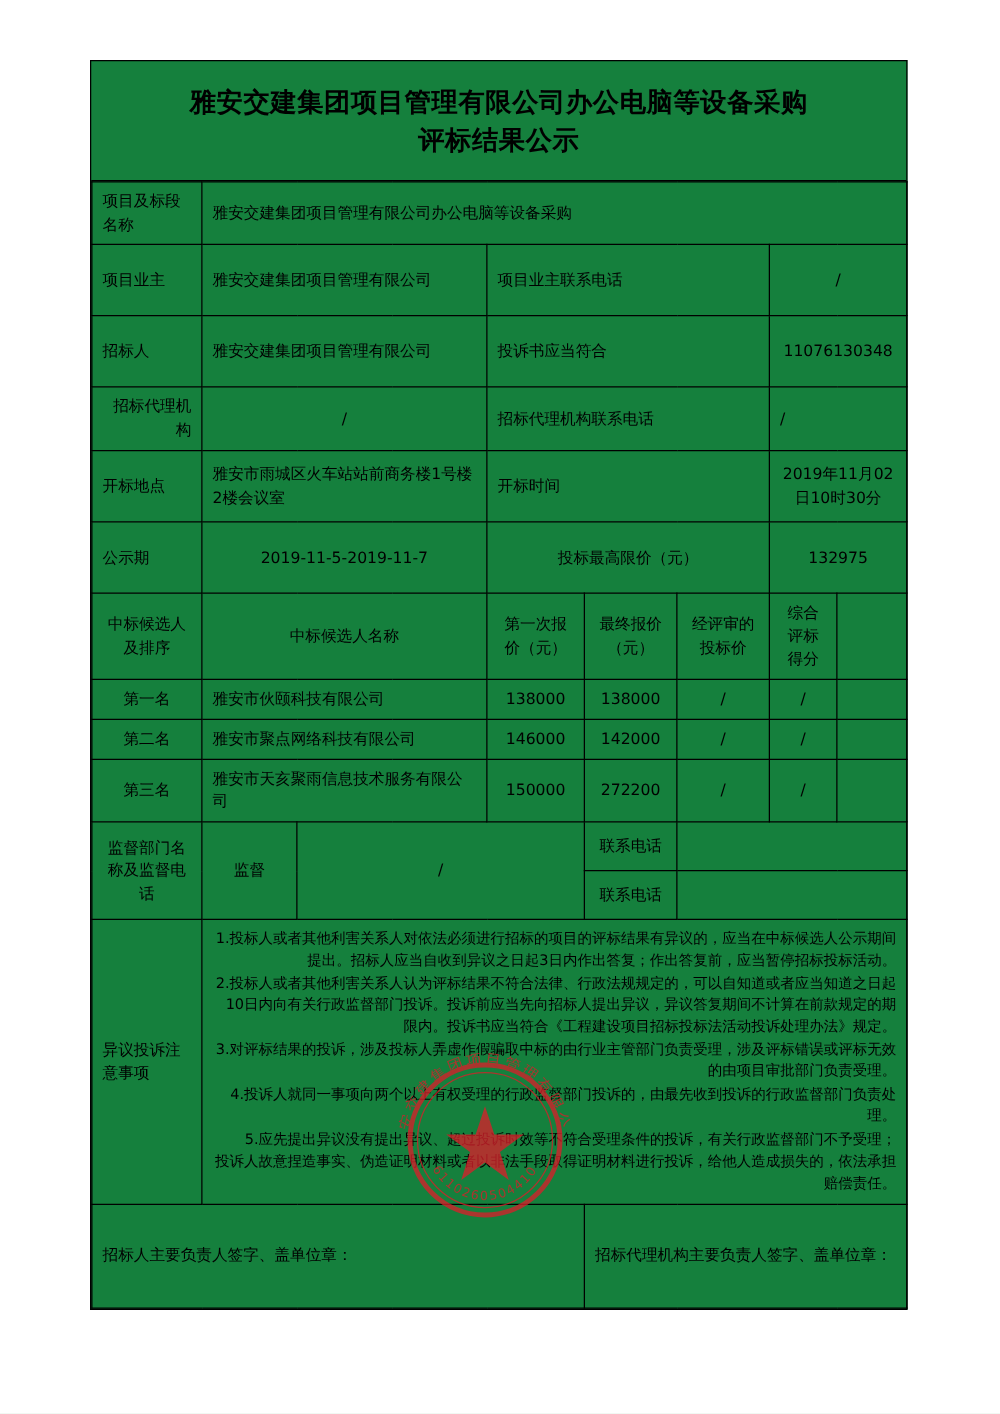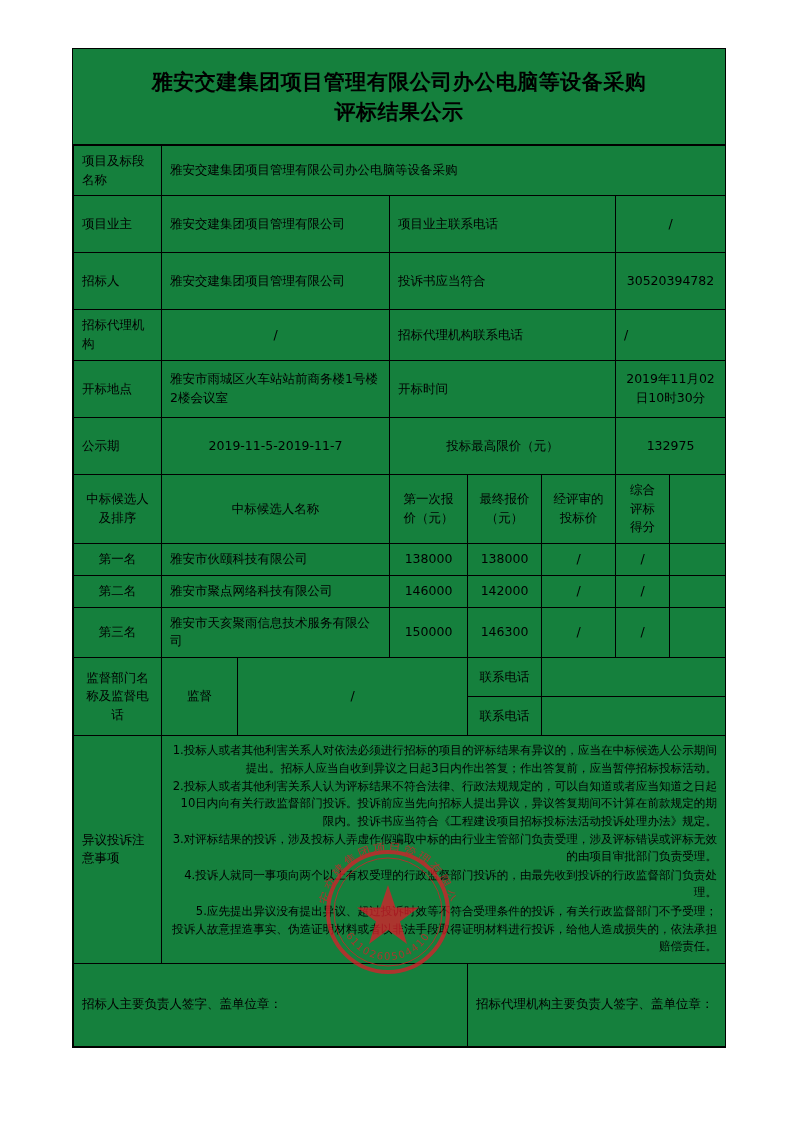--- a/index.html
+++ b/index.html
@@ -50,21 +50,21 @@
     padding: 6px 8px;
     vertical-align: middle;
     line-height: 1.5;
   }
   td.lbl {
     padding-left: 10px;
   }
   .c { text-align: center; }
   .l { text-align: left; }
   .tall { height: 44px; }
-  .row-h1 { height: 28px; }
+  .row-h1 { height: 28px; text-align: right; }
   .notes-label {
     text-align: left;
     padding-left: 10px;
     vertical-align: middle;
     margin-left: 43px;
   }
   .notes-body {
     font-size: 11.6px;
     line-height: 1.62;
     text-align: right;
@@ -129,21 +129,21 @@
         <td class="lbl tall">项目业主</td>
         <td class="l" colspan="3">雅安交建集团项目管理有限公司</td>
         <td class="l" colspan="3">项目业主联系电话</td>
         <td class="c" colspan="2">/</td>
       </tr>
 
       <tr>
         <td class="lbl tall">招标人</td>
         <td class="l" colspan="3">雅安交建集团项目管理有限公司</td>
         <td class="l" colspan="3">投诉书应当符合</td>
-        <td class="c" colspan="2">30520394782</td>
+        <td class="c" colspan="2">11076130348</td>
       </tr>
 
       <tr>
         <td class="lbl row-h1">招标代理机构</td>
         <td class="c" colspan="3">/</td>
         <td class="l" colspan="3">招标代理机构联系电话</td>
         <td class="l" colspan="2">/</td>
       </tr>
 
       <tr>
@@ -187,21 +187,21 @@
         <td class="c">142000</td>
         <td class="c">/</td>
         <td class="c">/</td>
         <td class="c" style="border-left:none"></td>
       </tr>
 
       <tr>
         <td class="c">第三名</td>
         <td class="l" colspan="3">雅安市天亥聚雨信息技术服务有限公司</td>
         <td class="c">150000</td>
-        <td class="c">146300</td>
+        <td class="c">272200</td>
         <td class="c">/</td>
         <td class="c">/</td>
         <td class="c" style="border-left:none"></td>
       </tr>
 
       <tr>
         <td class="c" rowspan="2">监督部门名称及监督电话</td>
         <td class="c" rowspan="2">监督</td>
         <td class="c" colspan="3" rowspan="2">/</td>
         <td class="c" style="height:26px">联系电话</td>

